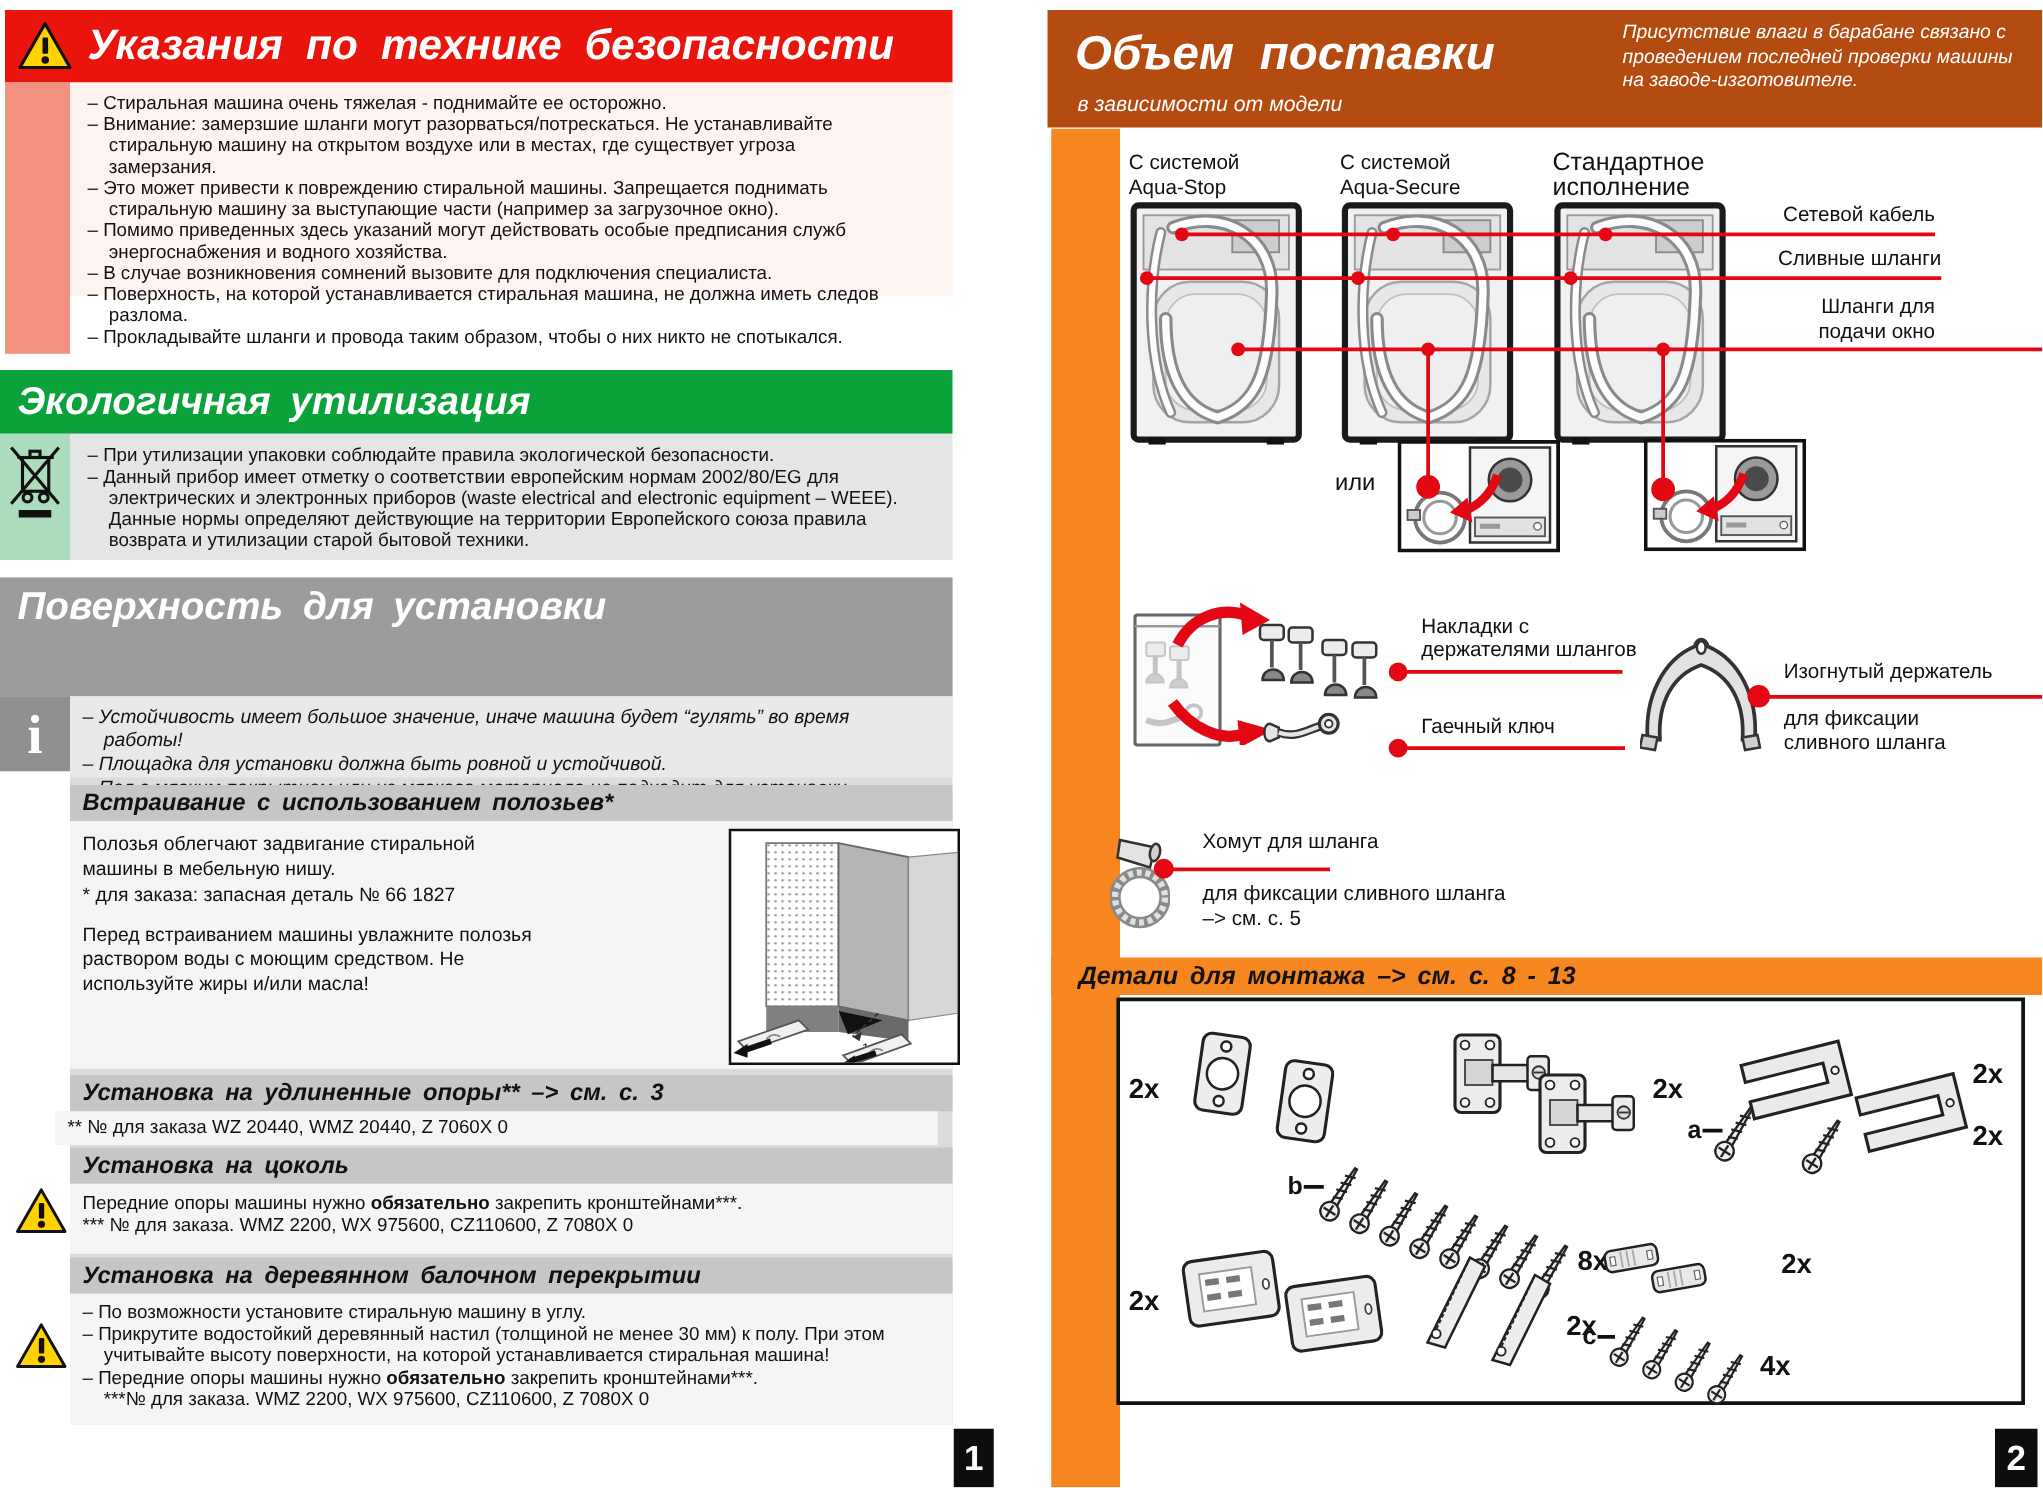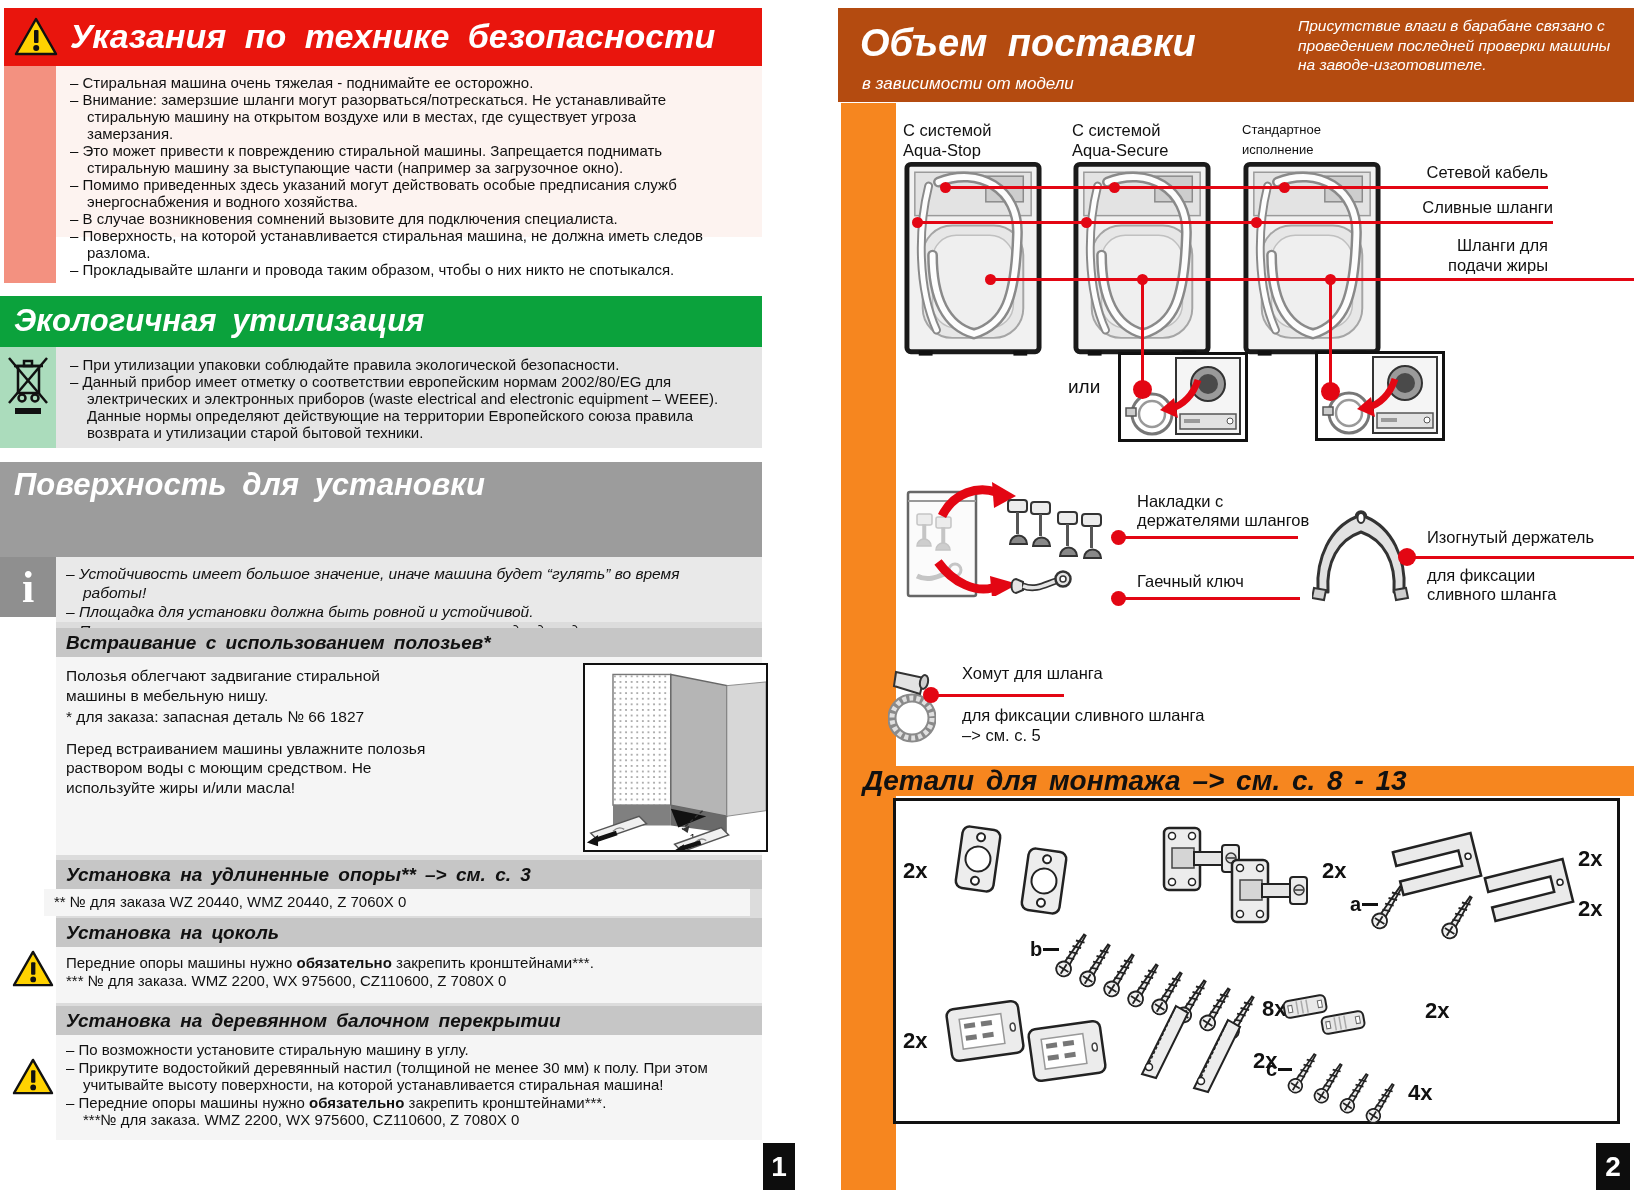--- a/index.html
+++ b/index.html
@@ -260,21 +260,21 @@
     <div class="abs" style="left:841px;top:103px;width:55px;height:1087px;background:#f6861f;"></div>
 
     <div class="abs" style="left:903px;top:120px;font-size:16.5px;line-height:20px;">
       <div>С системой</div>
         <div>Aqua-Stop</div>
     </div>
     <div class="abs" style="left:1072px;top:120px;font-size:16.5px;line-height:20px;">
       <div>С системой</div>
         <div>Aqua-Secure</div>
     </div>
-    <div class="abs" style="left:1242px;top:120px;font-size:13px;line-height:20px;">
+    <div class="abs" style="left:1242px;top:120px;font-size:20px;line-height:20px;">
       <div>Стандартное</div>
         <div>исполнение</div>
     </div>
 
     <svg class="abs" style="left:903px;top:160px" width="140" height="198" viewBox="0 0 142 200">
         <use href="#washer"></use>
       </svg>
     <svg class="abs" style="left:1072px;top:160px" width="140" height="198" viewBox="0 0 142 200">
         <use href="#washer"></use>
       </svg>
@@ -293,21 +293,21 @@
     <div class="rdot" style="left:1081px;top:217px;width:11px;height:11px;"></div>
     <div class="rdot" style="left:1251px;top:217px;width:11px;height:11px;"></div>
     <div class="callout-label" style="left:1355px;top:198px;width:198px;">Сливные шланги</div>
 
     <div class="rline" style="left:990px;top:278px;width:644px;"></div>
     <div class="rdot" style="left:985px;top:274px;width:11px;height:11px;"></div>
     <div class="rdot" style="left:1137px;top:274px;width:11px;height:11px;"></div>
     <div class="rdot" style="left:1325px;top:274px;width:11px;height:11px;"></div>
     <div class="callout-label" style="left:1350px;top:235px;width:198px;line-height:20px;">
       <div>Шланги для</div>
-        <div>подачи жиры</div>
+        <div>подачи окно</div>
     </div>
 
     <div class="abs" style="left:1068px;top:376px;font-size:19px;">или</div>
     <svg class="abs" style="left:1118px;top:352px;z-index:4" width="130" height="90" viewBox="0 0 130 90">
         <use href="#hosepack"></use>
       </svg>
     <svg class="abs" style="left:1315px;top:350px;z-index:4" width="130" height="92" viewBox="0 0 130 90">
         <use href="#hosepack"></use>
       </svg>
     <div class="rline-v" style="left:1141px;top:281px;height:102px;"></div>
@@ -380,21 +380,21 @@
       <polygon points="8,6 36,12 32,28 6,20" fill="#e3e3e3" stroke="#333" stroke-width="2"></polygon>
       <ellipse cx="36" cy="16" rx="4" ry="7" fill="#cfcfcf" stroke="#333" stroke-width="2" transform="rotate(12 36 16)"></ellipse>
     </svg>
     <div class="acc-label" style="left:962px;top:664px;">Хомут для шланга</div>
     <div class="rline" style="left:930px;top:694px;width:134px;"></div>
     <div class="rdot" style="left:923px;top:687px;width:16px;height:16px;"></div>
     <div class="acc-label" style="left:962px;top:706px;">для фиксации сливного шланга</div>
     <div class="acc-label" style="left:962px;top:726px;">–&gt; см. с. 5</div>
 
     <div class="abs" style="left:841px;top:766px;width:793px;height:30px;background:#f6861f;display:flex;align-items:center;">
-      <span style="margin-left:22px;font-weight:bold;font-style:italic;font-size:28px;word-spacing:4px;">Детали для монтажа –&gt; см. с. 8 - 13</span>
+      <span style="margin-left:22px;font-weight:bold;font-style:italic;font-size:20px;word-spacing:4px;">Детали для монтажа –&gt; см. с. 8 - 13</span>
     </div>
     <div class="abs" style="left:893px;top:798px;width:721px;height:320px;background:#fff;border:3px solid #111;"></div>
 
     <div class="qty" style="left:903px;top:858px;">2x</div>
     <svg class="abs" style="left:945px;top:824px" width="150" height="115" viewBox="0 0 150 115">
       <g transform="translate(14,4) rotate(8 19 31)">
           <use href="#plate"></use>
         </g>
       <g transform="translate(80,26) rotate(8 19 31)">
           <use href="#plate"></use>

